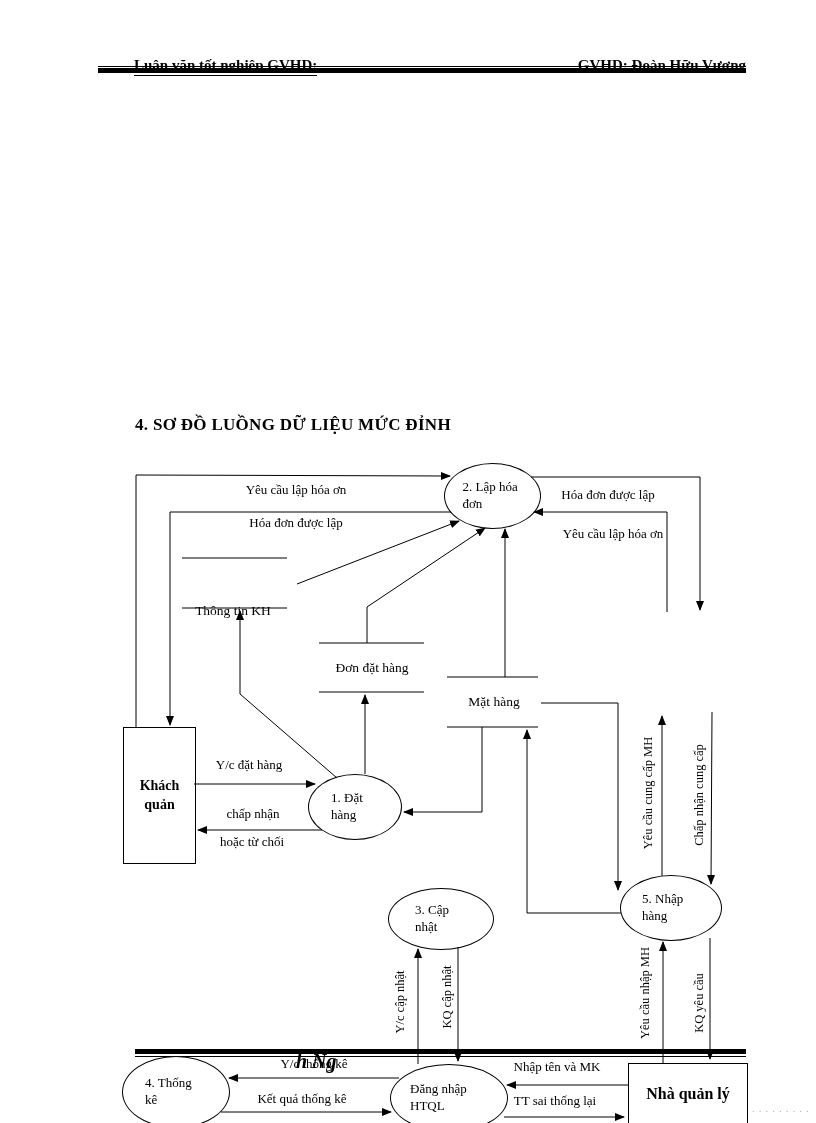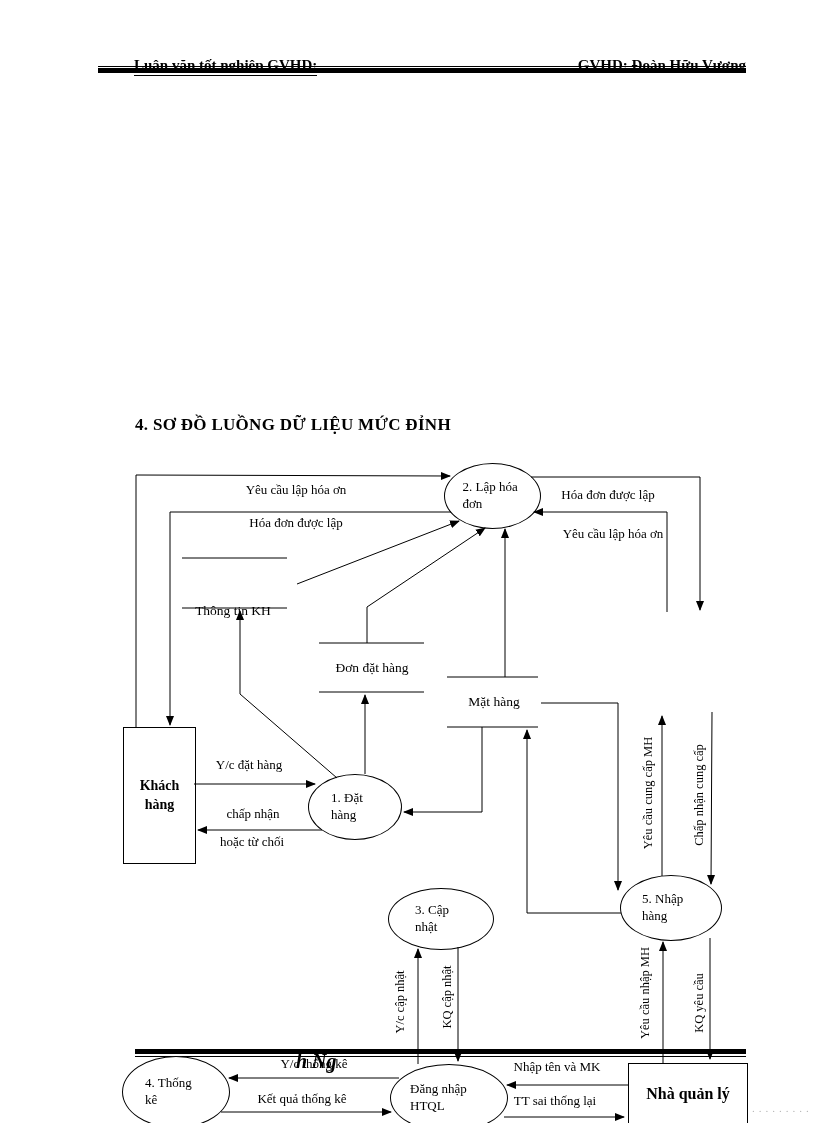--- a/index.html
+++ b/index.html
@@ -51,21 +51,21 @@
   <div class="hdr-rule2"></div>
   <div class="hdr-rule"></div>
 
   <div class="title">4. SƠ ĐỒ LUỒNG DỮ LIỆU MỨC ĐỈNH</div>
 
   <div class="footbar"></div>
   <div class="footbar2"></div>
   <div class="dots">.........</div>
 
   <div class="ent" style="left:123px;top:727px;width:71px;height:135px;">
-    <span style="width:52px;">Khách hàng</span>
+    <span style="width:52px;">Khách quản</span>
   </div>
   <div class="ent noborder-bottom" style="left:628px;top:1063px;width:118px;height:60px;font-size:16px;">
     <span>Nhà quản lý</span>
   </div>
 
   <div class="proc" style="left:444px;top:463px;width:95px;height:64px;">
     <span style="width:60px;">2. Lập hóa đơn</span>
   </div>
   <div class="proc" style="left:308px;top:774px;width:92px;height:64px;">
     <span style="width:48px;">1. Đặt hàng</span>

